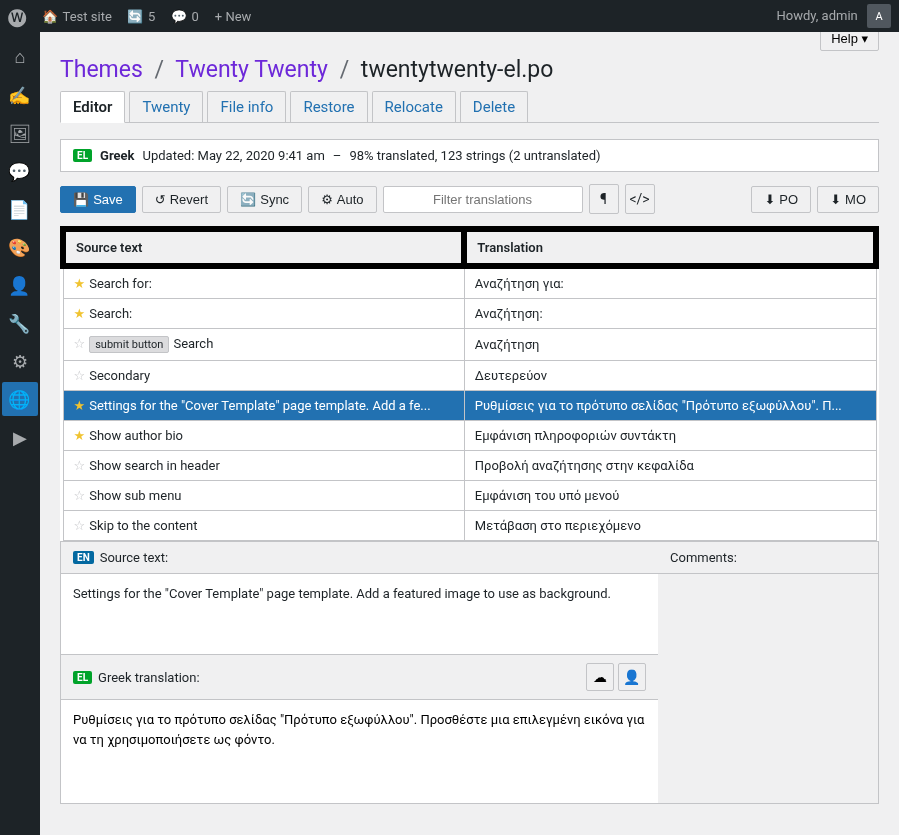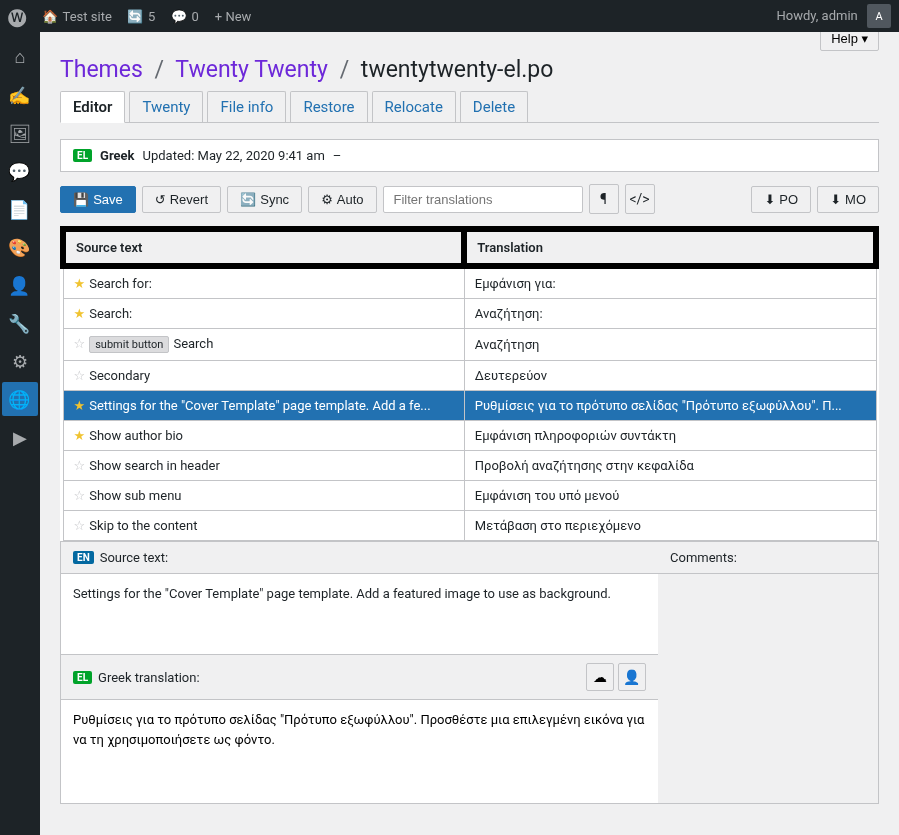--- a/index.html
+++ b/index.html
@@ -145,20 +145,21 @@
     }
     .btn.primary { background: #2271b1; border-color: #2271b1; color: #fff; }
     .filter-input {
       border: 1px solid #c3c4c7;
       padding: 5px 10px;
       border-radius: 2px;
       font-size: 13px;
       width: 200px;
       background: #fff;
       color: #8c8f94;
+      text-align: center;
     }
     .toolbar-right { margin-left: auto; display: flex; align-items: center; gap: 6px; }
     .icon-btn {
       width: 30px; height: 30px;
       border: 1px solid #c3c4c7;
       background: #f0f0f1;
       border-radius: 2px;
       cursor: pointer;
       display: flex; align-items: center; justify-content: center;
       font-size: 14px;
@@ -318,20 +319,21 @@
       <div class="nav-tab">Restore</div>
       <div class="nav-tab">Relocate</div>
       <div class="nav-tab">Delete</div>
     </div>
 
     <div class="status-bar">
       <span class="lang-badge green">EL</span>
       <strong>Greek</strong>
       <span>Updated: May 22, 2020 9:41 am</span>
       <span>–</span>
+      <span>98% translated, 123 strings (2 untranslated)</span>
     </div>
 
     <div class="toolbar">
       <button class="btn primary">
         <span>💾</span>
         <span>Save</span>
       </button>
       <button class="btn">
         <span>↺</span>
         <span>Revert</span>
@@ -362,21 +364,21 @@
     <table class="trans-table">
       <thead>
         <tr>
           <th>Source text</th>
           <th>Translation</th>
         </tr>
       </thead>
       <tbody id="table-body">
       <tr>
             <td><span class="star">★</span><span>Search for:</span></td>
-            <td>Εμφάνιση για:</td>
+            <td>Αναζήτηση για:</td>
           </tr>
           <tr>
             <td><span class="star">★</span><span>Search:</span></td>
             <td>Αναζήτηση:</td>
           </tr>
           <tr>
             <td><span class="star empty">☆</span><span class="submit-badge">submit button</span><span>Search</span></td>
             <td>Αναζήτηση</td>
           </tr>
           <tr>

